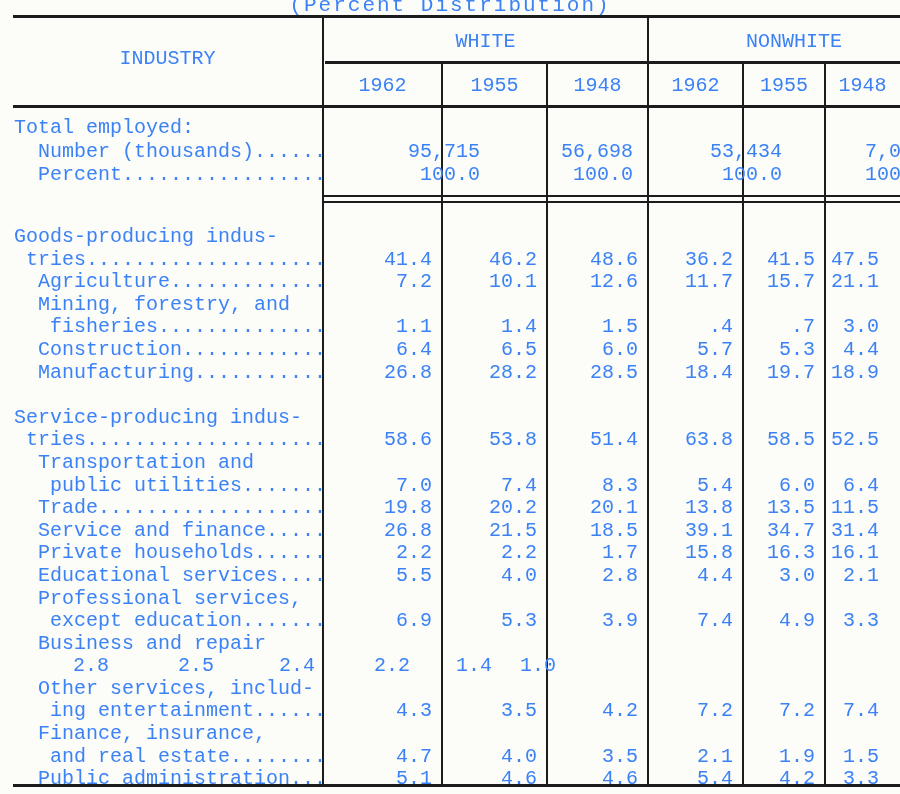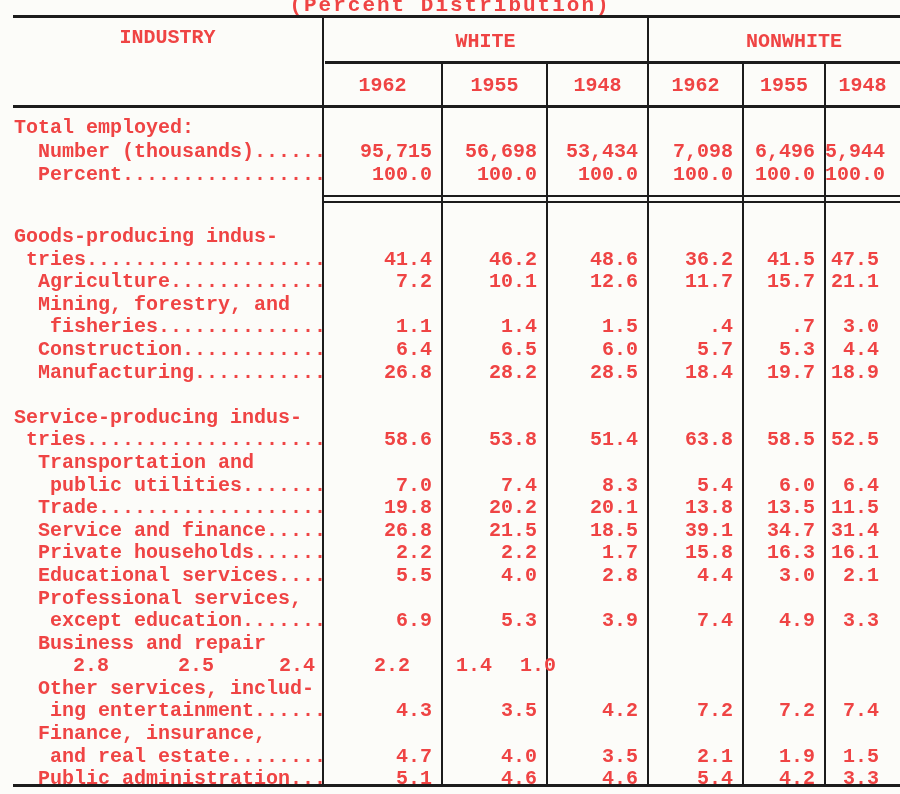--- a/index.html
+++ b/index.html
@@ -1,22 +1,22 @@
 <!DOCTYPE html>
 <html><head>
 <meta charset="utf-8">
 <style>
   html,body{margin:0;padding:0;background:#e8e8e4;}
   #page{
     position:relative;
     width:900px;height:794px;
     background:#fcfcf9;
-    color:#ef4444;
+    color:#3b82f6;
     font-family:"Liberation Mono","DejaVu Sans Mono",monospace;
-    font-weight:bold;
+    font-weight:normal;
     font-size:20px;
     overflow:hidden;
   }
   
   .hrule{position:absolute;background:#1c1c1c;height:2.5px;}
   .hrule.thick{height:3px;}
   .dbl{
     position:absolute;height:8px;background:transparent;
     border-top:2.5px solid #1c1c1c;border-bottom:2.5px solid #1c1c1c;
     box-sizing:border-box;
@@ -27,21 +27,21 @@
   
   #title{
     position:absolute;top:-5px;left:0;width:900px;height:22px;
     line-height:22px;text-align:center;font-size:21px;letter-spacing:2px;
     white-space:pre;
   }
   
   #summary-rows{position:absolute;top:116px;left:0;width:900px;}
   #body-rows{position:absolute;top:226px;left:0;width:900px;}
   .trow{display:flex;height:22.6px;line-height:22.6px;}
-  #summary-rows .trow{height:23.5px;line-height:23.5px;}
+  #summary-rows .trow{height:23.5px;line-height:23.5px;gap:48px;}
   .lbl{
     flex:none;box-sizing:border-box;width:323px;padding-left:14px;
     white-space:pre;overflow:hidden;
   }
   .val{flex:none;box-sizing:border-box;text-align:right;padding-right:10px;white-space:pre;}
   .val.c0{width:119px}
   .val.c1{width:105px}
   .val.c2{width:101px}
   .val.c3{width:95px}
   .val.c4{width:82px}
@@ -60,21 +60,21 @@
   <div class="dbl" style="left:324px;width:576px;top:195px;"></div>
   <div class="hrule" style="left:13px;width:887px;top:784px;"></div>
 
   <div class="vrule" style="left:322px;top:15px;height:771px;"></div>
   <div class="vrule" style="left:441px;top:61px;height:725px;"></div>
   <div class="vrule" style="left:546px;top:61px;height:725px;"></div>
   <div class="vrule" style="left:647px;top:15px;height:771px;"></div>
   <div class="vrule" style="left:742px;top:61px;height:725px;"></div>
   <div class="vrule" style="left:824px;top:61px;height:725px;"></div>
 
-  <div class="hcell" style="left:13px;top:26px;width:309px;">INDUSTRY</div>
+  <div class="hcell" style="left:13px;top:47px;width:309px;">INDUSTRY</div>
   <div class="hcell" style="left:324px;top:30px;width:323px;">WHITE</div>
   <div class="hcell" style="left:649px;top:30px;width:290px;">NONWHITE</div>
 
   <div class="hcell" style="left:323px;top:74px;width:119px;">1962</div>
   <div class="hcell" style="left:442px;top:74px;width:105px;">1955</div>
   <div class="hcell" style="left:547px;top:74px;width:101px;">1948</div>
   <div class="hcell" style="left:648px;top:74px;width:95px;">1962</div>
   <div class="hcell" style="left:743px;top:74px;width:82px;">1955</div>
   <div class="hcell" style="left:825px;top:74px;width:75px;">1948</div>
 

